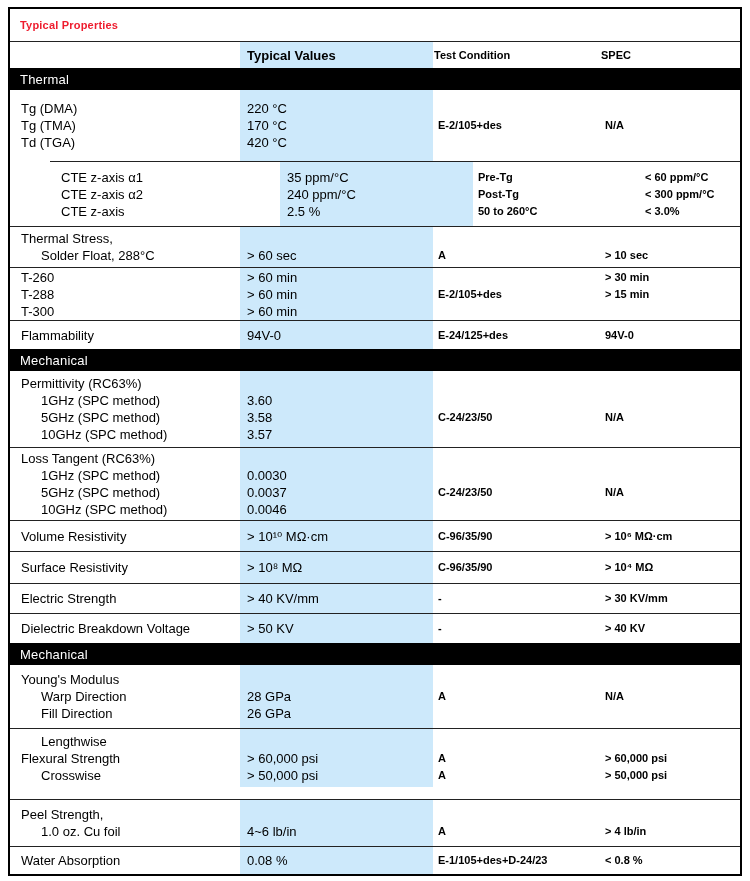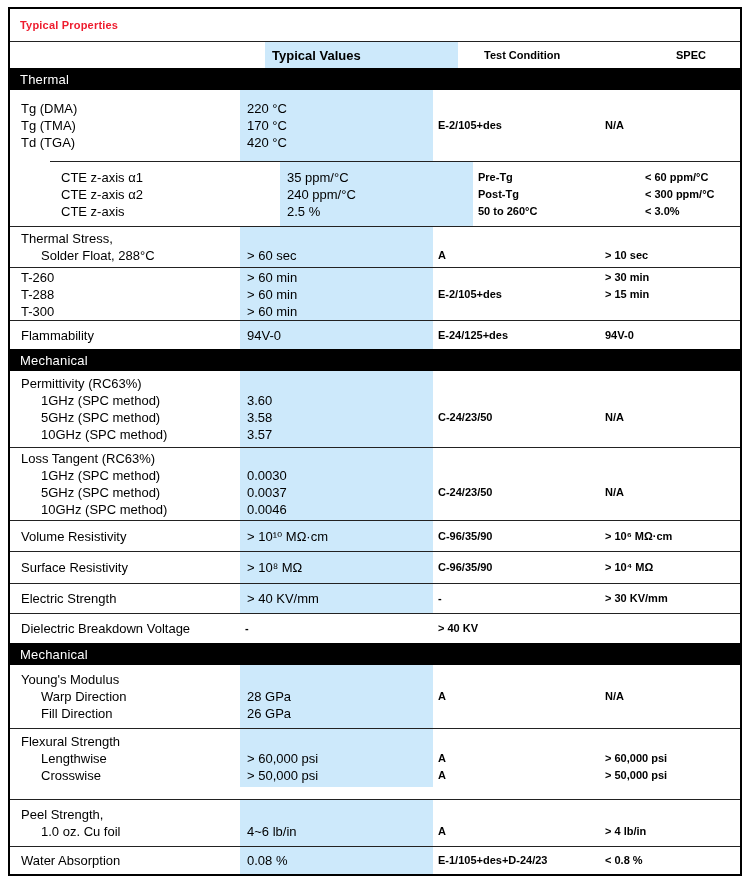--- a/index.html
+++ b/index.html
@@ -7,21 +7,21 @@
   .sheet{width:734px;margin:7px 8px;border:2px solid #000;background:#fff;box-sizing:border-box;}
 
   
   .title-row{height:32px;display:flex;align-items:center;border-bottom:1.5px solid #222;}
   .title-row .t{color:#ee1c2e;font-size:11px;font-weight:bold;padding-left:10px;letter-spacing:.2px;}
 
   
   .grid{display:grid;grid-template-columns:230px 193px 167px 1fr;}
 
   
-  .head-row{height:26px;gap:25px;}
+  .head-row{height:26px;}
   .head-row .cell{display:flex;align-items:center;height:100%;}
   .hc-val{background:#cde9fb;font-size:13px;font-weight:bold;padding-left:7px;}
   .hc-cond,.hc-spec{font-size:11px;font-weight:bold;padding-left:1px;}
 
   
   .tbar{background:#000;color:#fff;height:22px;display:flex;align-items:center;}
   .tbar span{font-size:13px;padding-left:10px;letter-spacing:.2px;}
 
   
   .trow{align-items:center;}
@@ -245,20 +245,23 @@
           <div class="line">-</div>
         </div>
         <div class="cell c-spec">
           <div class="line">&gt; 30 KV/mm</div>
         </div>
       </div>
       <div class="grid trow" style="min-height: 29px;">
         <div class="cell c-prop">
           <div class="line">Dielectric Breakdown Voltage</div>
         </div>
+        <div class="cell c-val">
+          <div class="line">&gt; 50 KV</div>
+        </div>
         <div class="cell c-cond">
           <div class="line">-</div>
         </div>
         <div class="cell c-spec">
           <div class="line">&gt; 40 KV</div>
         </div>
       </div>
       <div class="tbar">
         <span>Mechanical</span>
       </div>
@@ -279,22 +282,22 @@
           <div class="line"></div>
         </div>
         <div class="cell c-spec">
           <div class="line"></div>
           <div class="line">N/A</div>
           <div class="line"></div>
         </div>
       </div>
       <div class="grid trow" style="min-height: 58px;">
         <div class="cell c-prop">
+          <div class="line ind">Lengthwise</div>
           <div class="line">Flexural Strength</div>
-          <div class="line ind">Lengthwise</div>
           <div class="line ind">Crosswise</div>
         </div>
         <div class="cell c-val">
           <div class="line"></div>
           <div class="line">&gt; 60,000 psi</div>
           <div class="line">&gt; 50,000 psi</div>
         </div>
         <div class="cell c-cond">
           <div class="line"></div>
           <div class="line">A</div>

